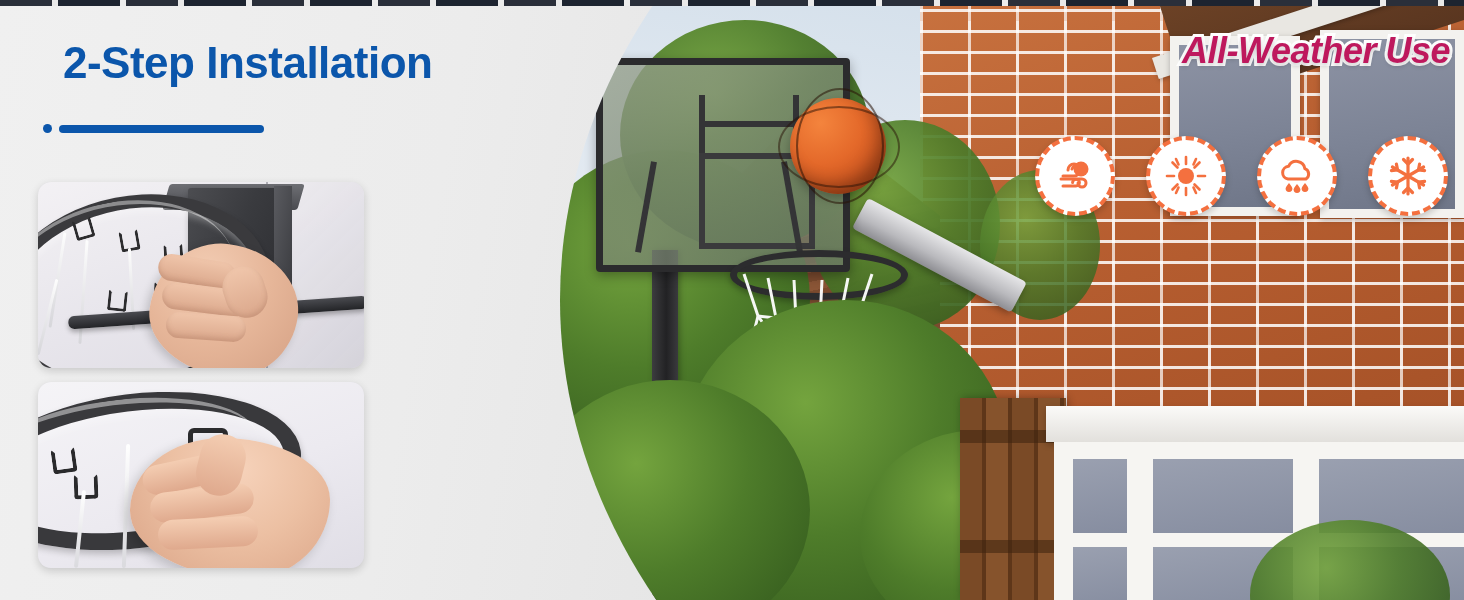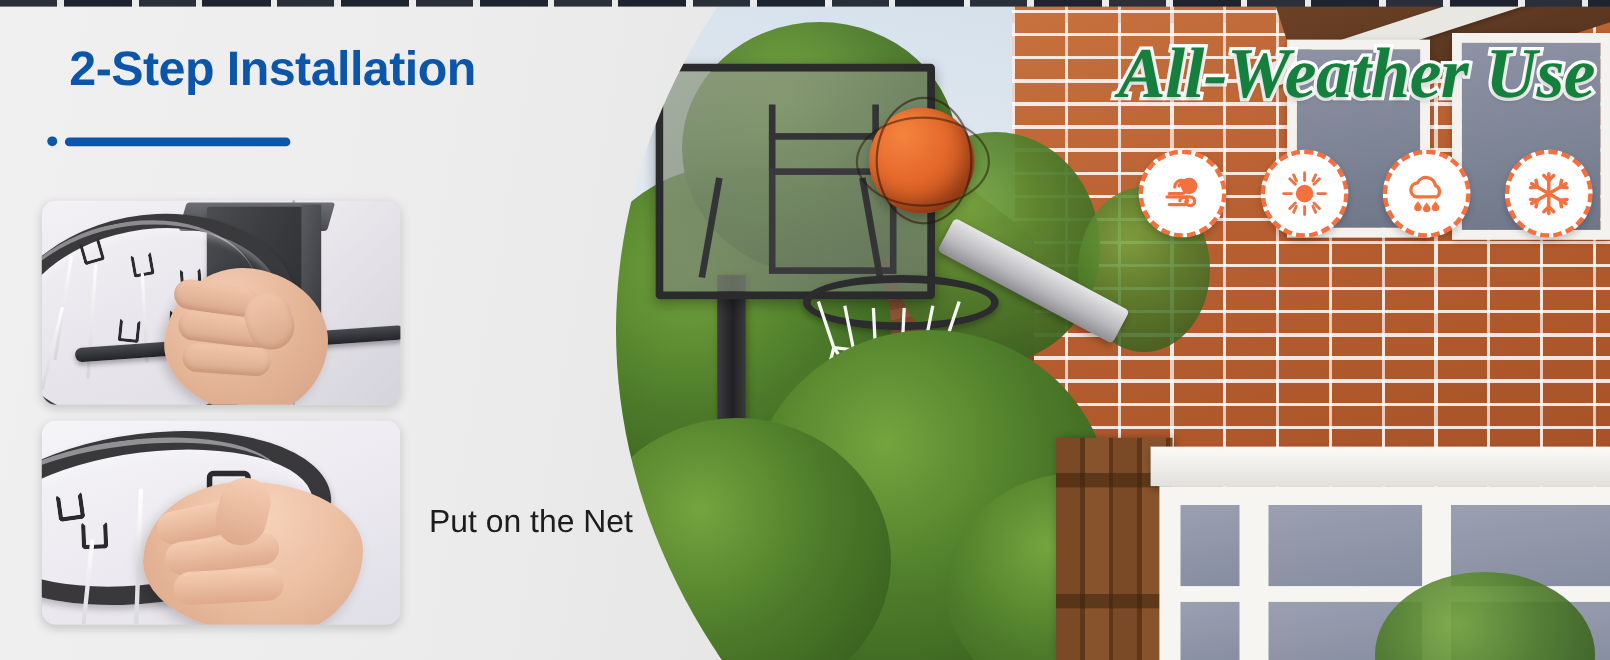--- a/index.html
+++ b/index.html
@@ -470,30 +470,29 @@
     border: 2px solid rgba(40,18,6,0.75);
     border-radius: 50%;
   }
 
   
   .headline-right {
     position: absolute;
     right: 14px;
     top: 30px;
     z-index: 25;
-    font-size: 65px;
+    font-size: 36px;
     font-weight: bold;
     font-style: italic;
-    color: #15803d;
+    color: #be185d;
     letter-spacing: -0.5px;
     white-space: nowrap;
     -webkit-text-stroke: 6px #ffffff;
     paint-order: stroke fill;
     text-shadow: 0 3px 5px rgba(0,0,0,0.22);
-    font-family: Liberation Serif, serif;
   }
 
   .icon-row {
     position: absolute;
     right: 16px;
     top: 136px;
     z-index: 25;
     display: flex;
     gap: 31px;
   }
@@ -575,21 +574,20 @@
         <div class="c2-cord" style="left:148px; top:64px;  height:70px; transform:rotate(-6deg);"></div>
         <div class="c2-cord" style="left:166px; top:70px;  height:56px; transform:rotate(10deg);"></div>
 
         <div class="c2-hand"></div>
         <div class="c2-finger" style="left:104px; top:76px;  width:96px; height:30px; transform:rotate(-12deg);"></div>
         <div class="c2-finger" style="left:112px; top:106px; width:104px; height:30px; transform:rotate(-7deg);"></div>
         <div class="c2-finger" style="left:120px; top:136px; width:100px; height:30px; transform:rotate(-3deg);"></div>
         <div class="c2-finger" style="left:160px; top:52px;  width:46px; height:62px; border-radius:24px; transform:rotate(14deg);"></div>
       </div>
 
-      <div class="step-caption">Put on the Net</div>
     </div>
   </div>
 
   <div class="right-photo">
 
     <div class="sky"></div>
 
     <div class="brick-wall"></div>
     <div class="brick-offset"></div>
 

